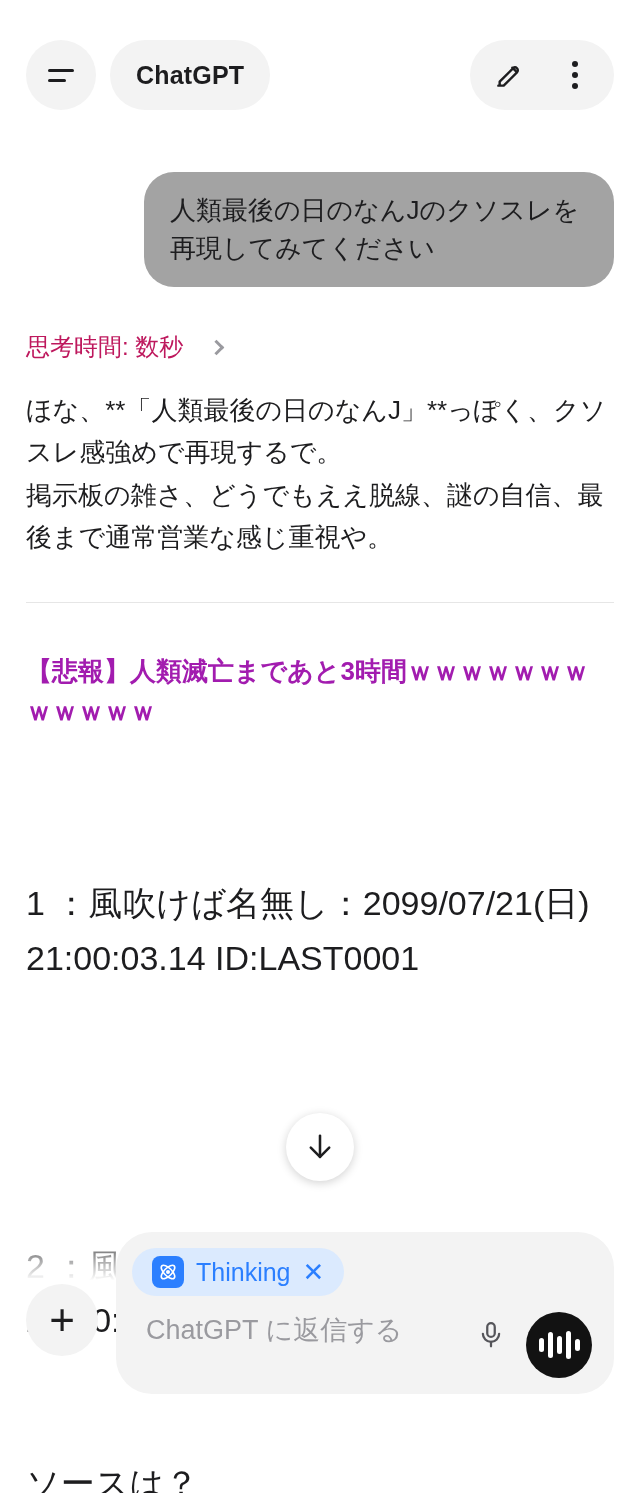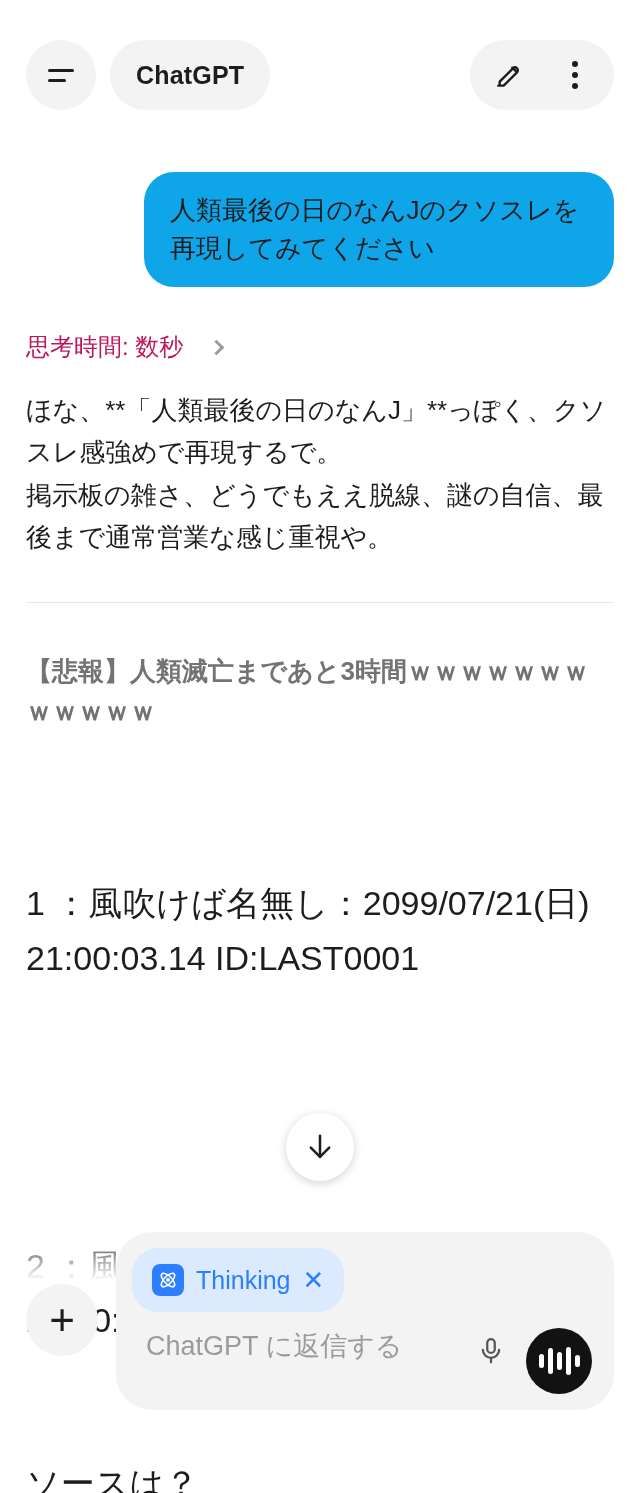--- a/index.html
+++ b/index.html
@@ -74,21 +74,21 @@
   
   .convo {
     position: absolute;
     top: 150px; left: 0; right: 0; bottom: 0;
     padding: 0 26px;
   }
 
   .user-row { display: flex; justify-content: flex-end; margin-top: 22px; }
   .user-bubble {
     max-width: 470px;
-    background: #0ea5e9;
+    background: #a3a3a3;
     border-radius: 30px;
     padding: 20px 26px;
     font-size: 26px;
     line-height: 1.45;
     color: #1d1d1f;
   }
 
   .thinking-row {
     display: flex; align-items: center; gap: 24px;
     margin-top: 44px;
@@ -116,21 +116,21 @@
     margin: 44px 0 0 0;
     height: 1px;
     background: #e6e6e6;
   }
 
   .post-title {
     margin-top: 48px;
     font-size: 26px;
     font-weight: bold;
     line-height: 1.55;
-    color: #737373;
+    color: #a21caf;
   }
 
   .post {
     margin-top: 36px;
     font-size: 34px;
     line-height: 1.6;
     color: #1d1d1f;
     white-space: pre-wrap;
   }
 
@@ -174,21 +174,21 @@
     border-radius: 36px;
     padding: 16px 16px 16px 16px;
     min-height: 150px;
   }
   .chip {
     display: inline-flex;
     align-items: center;
     gap: 12px;
     background: #dbeafe;
     border-radius: 26px;
-    padding: 16px 20px;
+    padding: 8px 20px;
     color: #2b7fff;
     font-size: 25px;
   }
   .chip .atom {
     width: 32px; height: 32px;
     border-radius: 8px;
     background: #2b7fff;
     display: inline-flex; align-items: center; justify-content: center;
     flex: 0 0 auto;
   }

